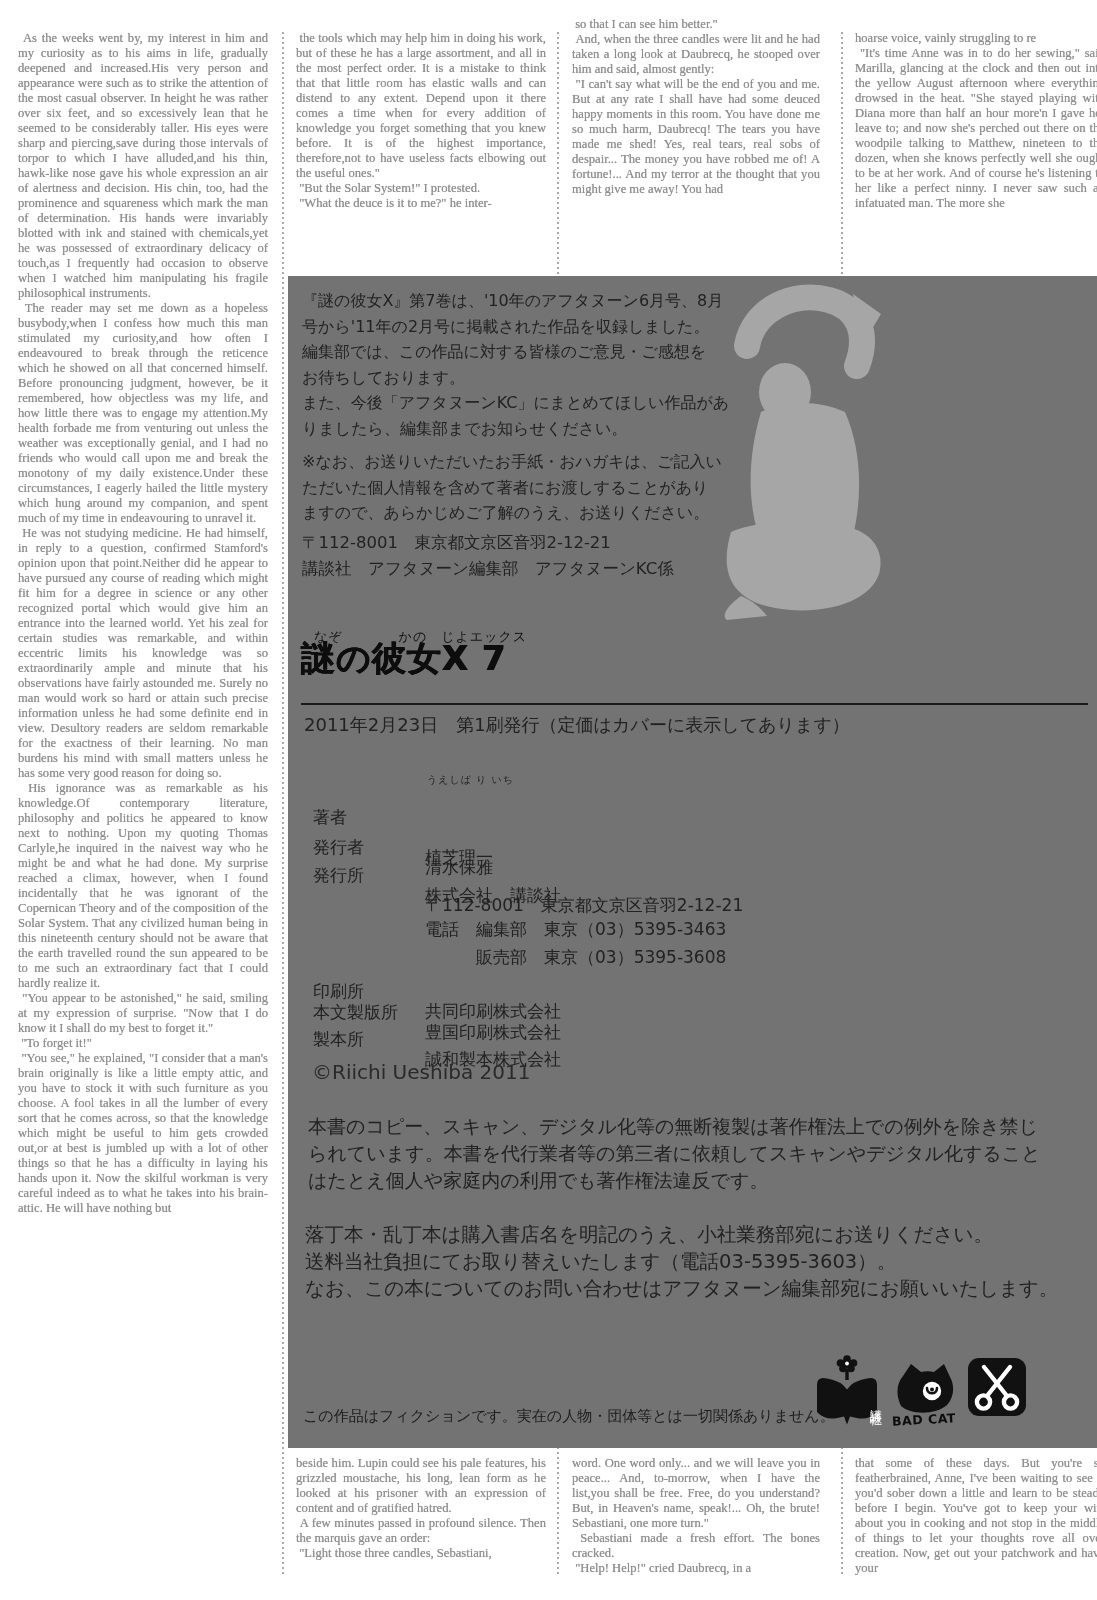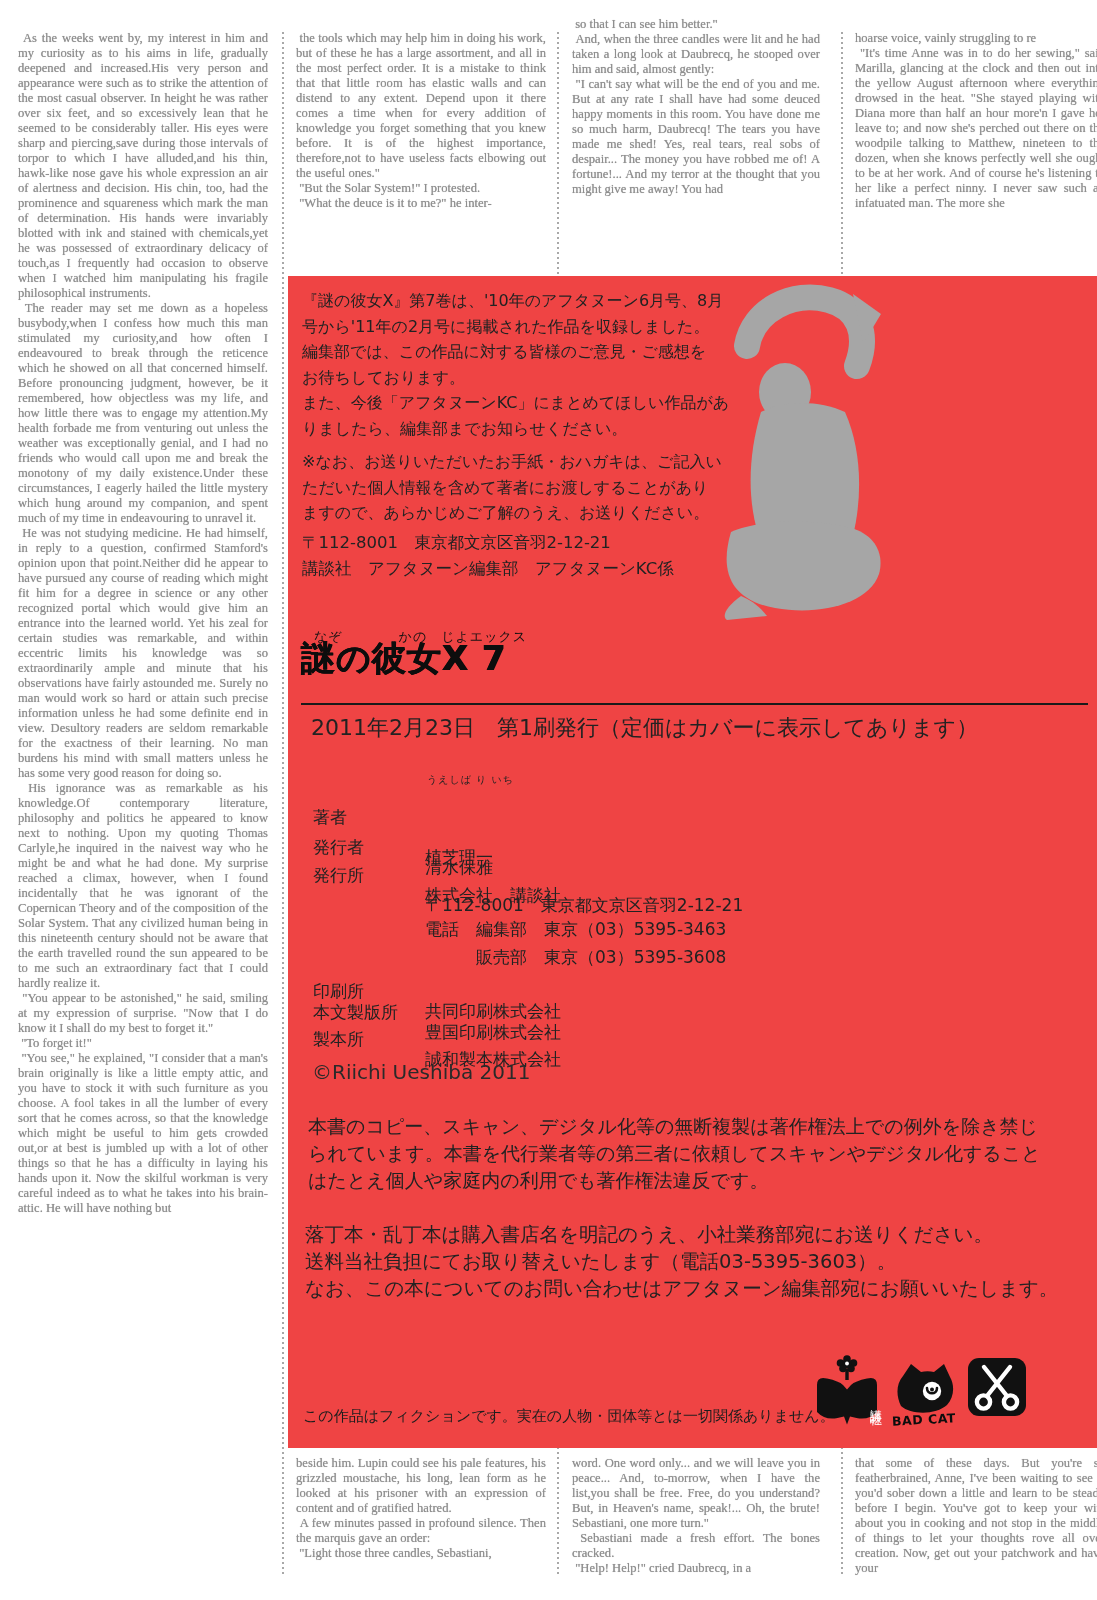--- a/index.html
+++ b/index.html
@@ -20,42 +20,42 @@
     text-shadow:0 0 .7px #9a9a9a;
     z-index:1;
   }
   .vsep{
     position:absolute;top:32px;height:1545px;width:2px;z-index:1;
     background:repeating-linear-gradient(to bottom,#a8a8a8 0 2px,transparent 2px 5px);
   }
   
   .panel{
     position:absolute;left:288px;top:276px;width:809px;height:1172px;
-    background:#ef4444;z-index:2;
+    background:#737373;z-index:2;
   }
   .jp{
     position:absolute;color:#222222;
     font-family:"DejaVu Sans",sans-serif;
     white-space:pre-line;
   }
   .intro{left:14px;top:12px;width:660px;font-size:16px;line-height:25.5px;}
   .notice{left:14px;top:173px;width:660px;font-size:16px;line-height:25.5px;}
   .addr{left:14px;top:254px;width:640px;font-size:16.5px;line-height:26px;}
   .furigana{
     position:absolute;left:26px;top:352px;color:#111;
     font-size:13px;letter-spacing:1px;white-space:pre;
   }
   .title{
     position:absolute;left:13px;top:360px;margin:0;color:#0d0d0d;
     font-size:34px;font-weight:900;letter-spacing:1px;
     text-shadow:.6px 0 #0d0d0d,-.3px 0 #0d0d0d;
     font-family:"DejaVu Sans",sans-serif;
   }
   .rule{position:absolute;left:13px;top:427px;width:787px;border-top:2px solid #1a1a1a;}
-  .edition{left:16px;top:437px;width:700px;font-size:22px;margin-left:7px;}
+  .edition{left:16px;top:437px;width:700px;font-size:18px;}
   .crow{position:absolute;color:#222;font-size:17px;white-space:pre;}
   .clabel{position:absolute;left:25px;}
   .cval{position:absolute;left:137px;}
   .cfuri{position:absolute;left:139px;top:-13px;font-size:10px;letter-spacing:1px;color:#222;}
   .copyright{left:24px;top:784px;font-size:20px;color:#2a2a2a;white-space:pre;}
   .legal{left:20px;top:837px;width:760px;font-size:19px;line-height:27px;}
   .returns{left:17px;top:945px;width:760px;font-size:19.5px;line-height:27px;}
   .isbn{left:23px;top:1052px;width:600px;font-size:20px;line-height:28px;}
   .disclaimer{left:15px;top:1131px;width:560px;font-size:15px;color:#1d1d1d;}
   

